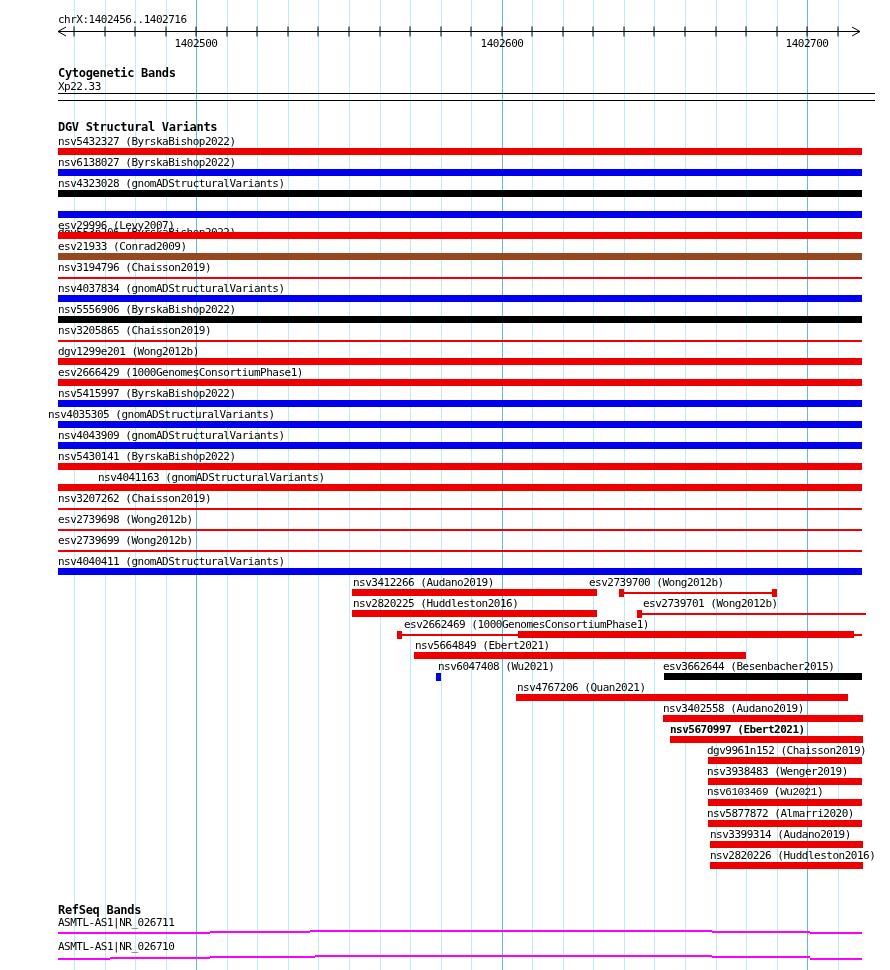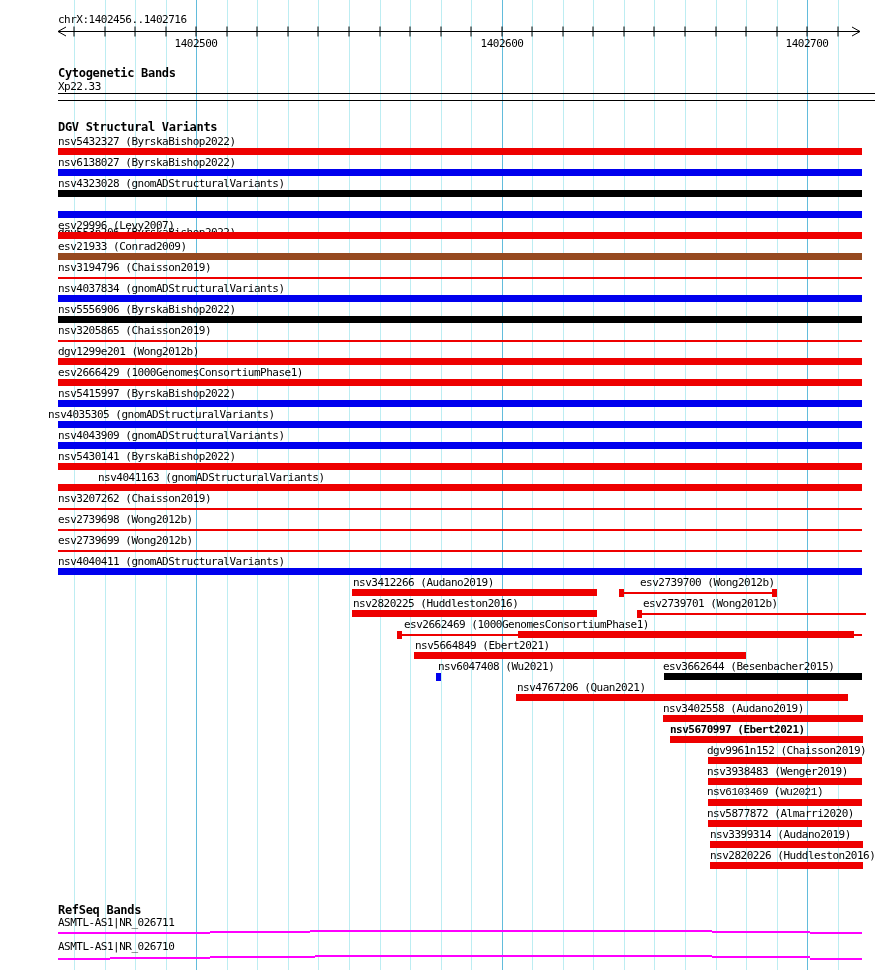--- a/index.html
+++ b/index.html
@@ -110,21 +110,21 @@
       <div class="lbl" style="left: 58px; top: 492px;">nsv3207262 (Chaisson2019)</div>
       <div class="thin" style="left: 58px; top: 508px; width: 804px; background: rgb(238, 0, 0);"></div>
       <div class="lbl" style="left: 58px; top: 513px;">esv2739698 (Wong2012b)</div>
       <div class="thin" style="left: 58px; top: 529px; width: 804px; background: rgb(238, 0, 0);"></div>
       <div class="lbl" style="left: 58px; top: 534px;">esv2739699 (Wong2012b)</div>
       <div class="thin" style="left: 58px; top: 550px; width: 804px; background: rgb(238, 0, 0);"></div>
       <div class="lbl" style="left: 58px; top: 555px;">nsv4040411 (gnomADStructuralVariants)</div>
       <div class="bar" style="left: 58px; top: 568px; width: 804px; background: rgb(0, 0, 238);"></div>
       <div class="lbl" style="left: 353px; top: 576px;">nsv3412266 (Audano2019)</div>
       <div class="bar" style="left: 352px; top: 589px; width: 245px; background: rgb(238, 0, 0);"></div>
-      <div class="lbl" style="left: 640px; top: 576px;">esv2739700 (Wong2012b)</div>
+      <div class="lbl" style="left: 589px; top: 576px;">esv2739700 (Wong2012b)</div>
       <div class="thin" style="left: 619px; top: 592px; width: 158px; background: rgb(238, 0, 0);"></div>
       <div class="cap" style="left: 619px; top: 589px; background: rgb(238, 0, 0);"></div>
       <div class="cap" style="left: 772px; top: 589px; background: rgb(238, 0, 0);"></div>
       <div class="lbl" style="left: 353px; top: 597px;">nsv2820225 (Huddleston2016)</div>
       <div class="bar" style="left: 352px; top: 610px; width: 245px; background: rgb(238, 0, 0);"></div>
       <div class="lbl" style="left: 643px; top: 597px;">esv2739701 (Wong2012b)</div>
       <div class="thin" style="left: 637px; top: 613px; width: 229px; background: rgb(238, 0, 0);"></div>
       <div class="cap" style="left: 637px; top: 610px; background: rgb(238, 0, 0);"></div>
       <div class="lbl" style="left: 404px; top: 618px;">esv2662469 (1000GenomesConsortiumPhase1)</div>
       <div class="thin" style="left: 397px; top: 634px; width: 465px; background: rgb(238, 0, 0);"></div>

